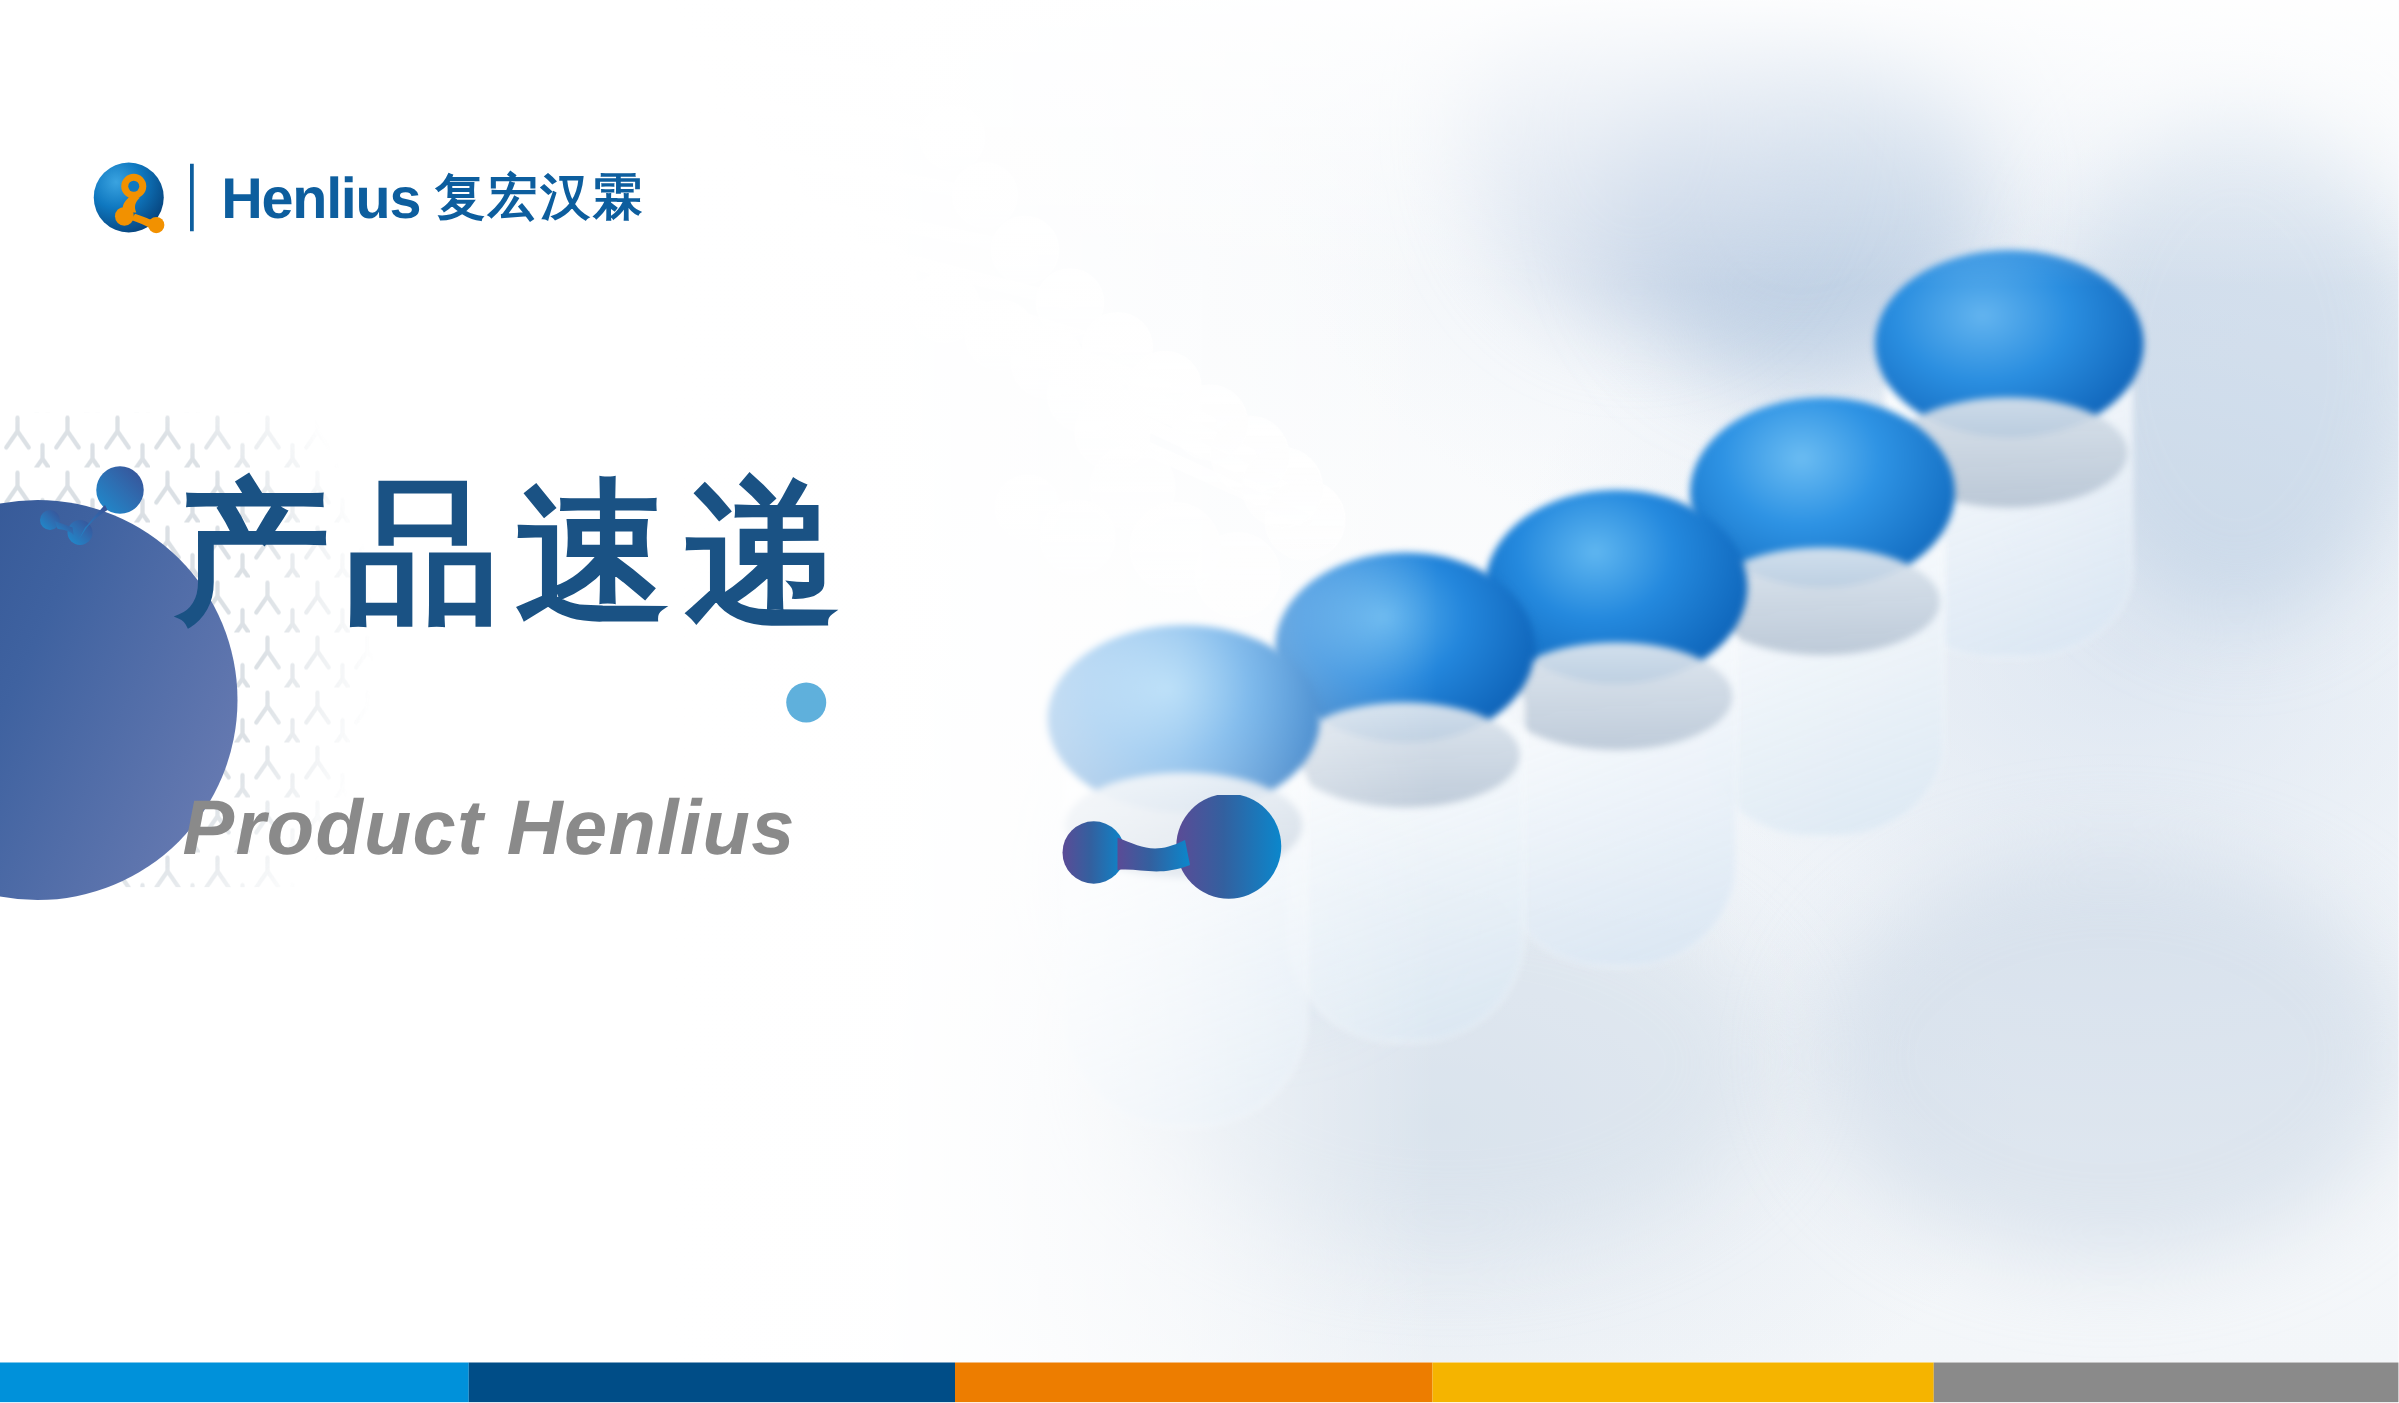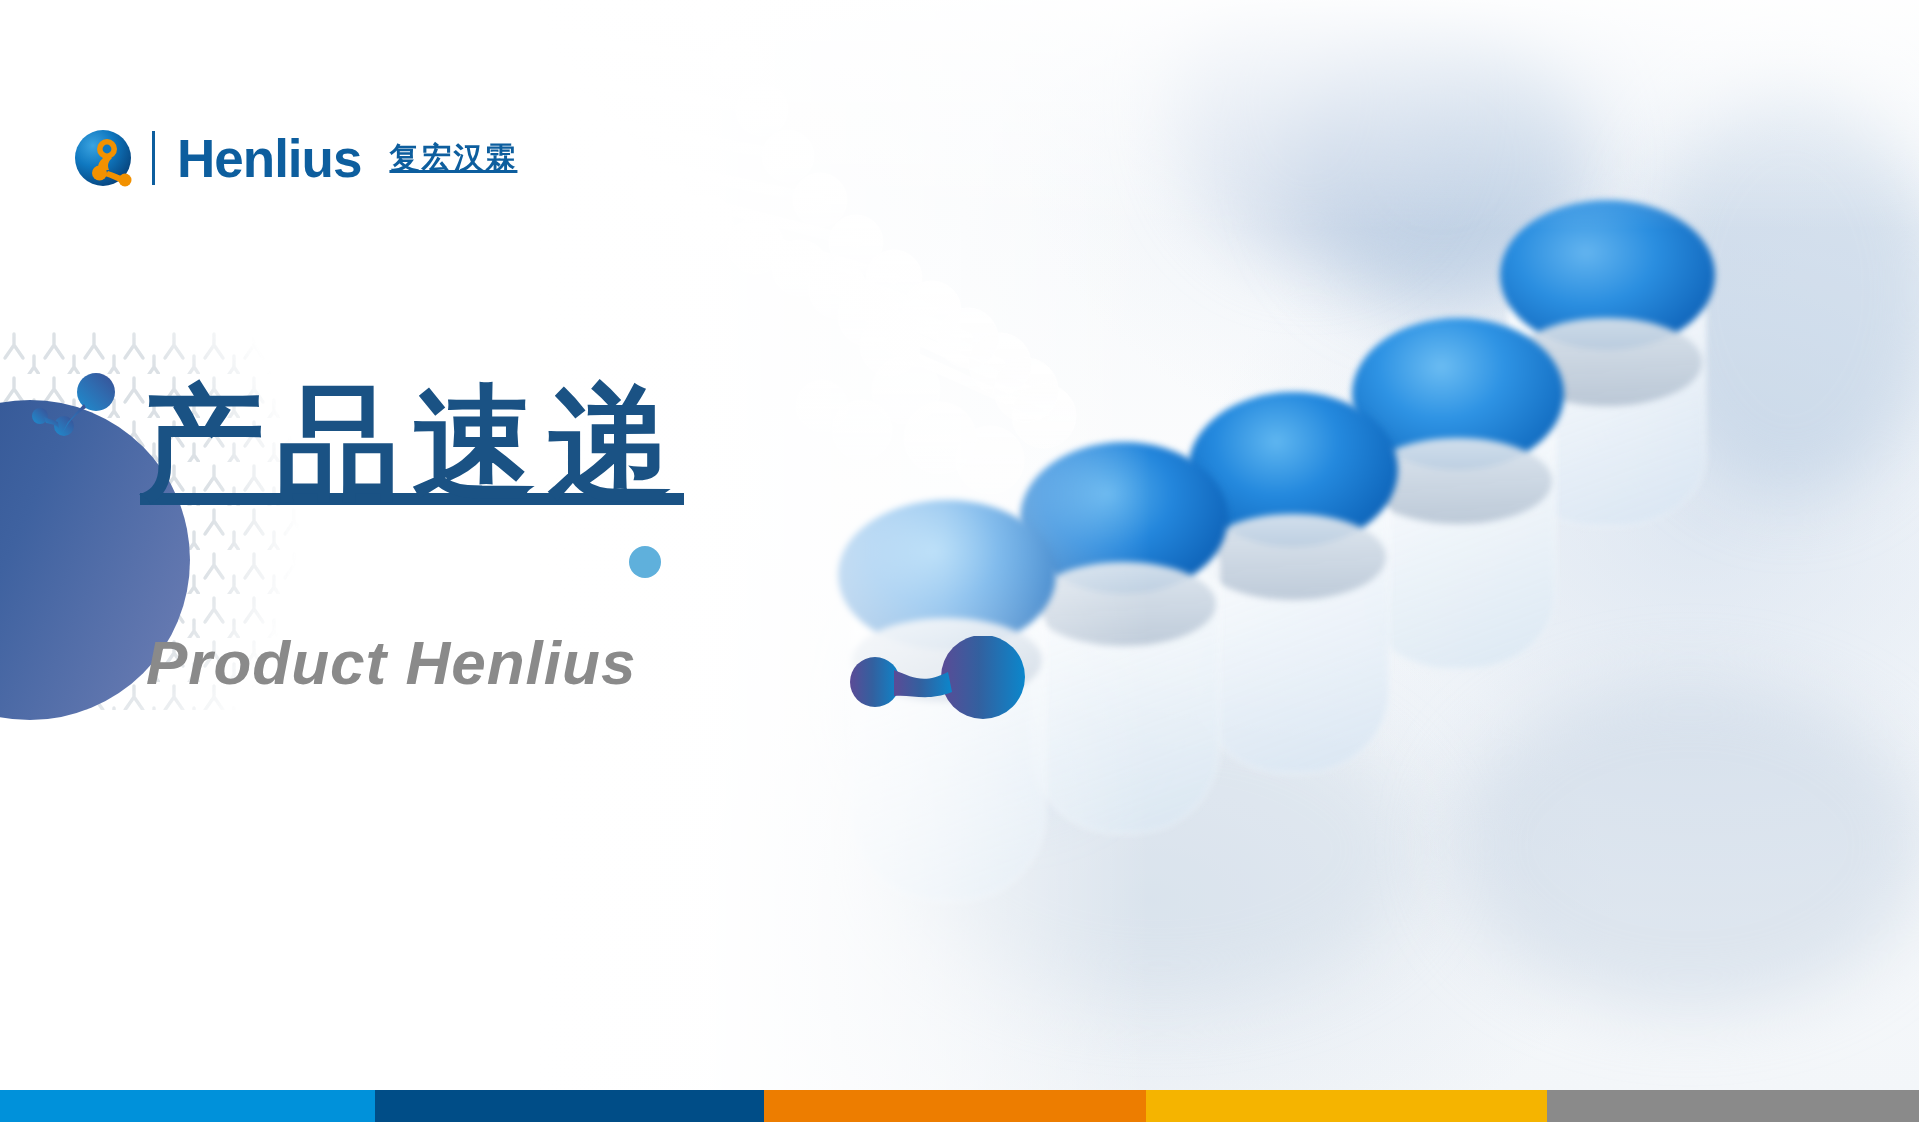--- a/index.html
+++ b/index.html
@@ -119,49 +119,47 @@
     flex: 0 0 auto;
   }
   .logo-divider {
     width: 3px;
     height: 54px;
     background: #0d64a8;
     margin: 0 22px 0 20px;
     flex: 0 0 auto;
   }
   .logo-word {
-    font-size: 53px;
+    font-size: 46px;
     font-weight: bold;
     color: #0d5e9e;
     letter-spacing: -1px;
     line-height: 1;
     white-space: nowrap;
   }
   .logo-cn {
-    font-size: 30px;
+    font-size: 40px;
     font-weight: bold;
     color: #0d5e9e;
-    margin-left: 28px;
+    margin-left: 12px;
     letter-spacing: 2px;
     line-height: 1;
     white-space: nowrap;
-    text-decoration: underline;
   }
 
   
   .title-cn {
     position: absolute;
     left: 140px; top: 374px;
     font-size: 124px;
     font-weight: bold;
     color: #1a5284;
     letter-spacing: 12px;
     line-height: 1.12;
     white-space: nowrap;
-    text-decoration: underline;
   }
   .title-en {
     position: absolute;
     left: 146px; top: 632px;
     font-size: 62px;
     font-weight: bold;
     font-style: italic;
     color: #8a8a8a;
     letter-spacing: 1px;
     line-height: 1;

